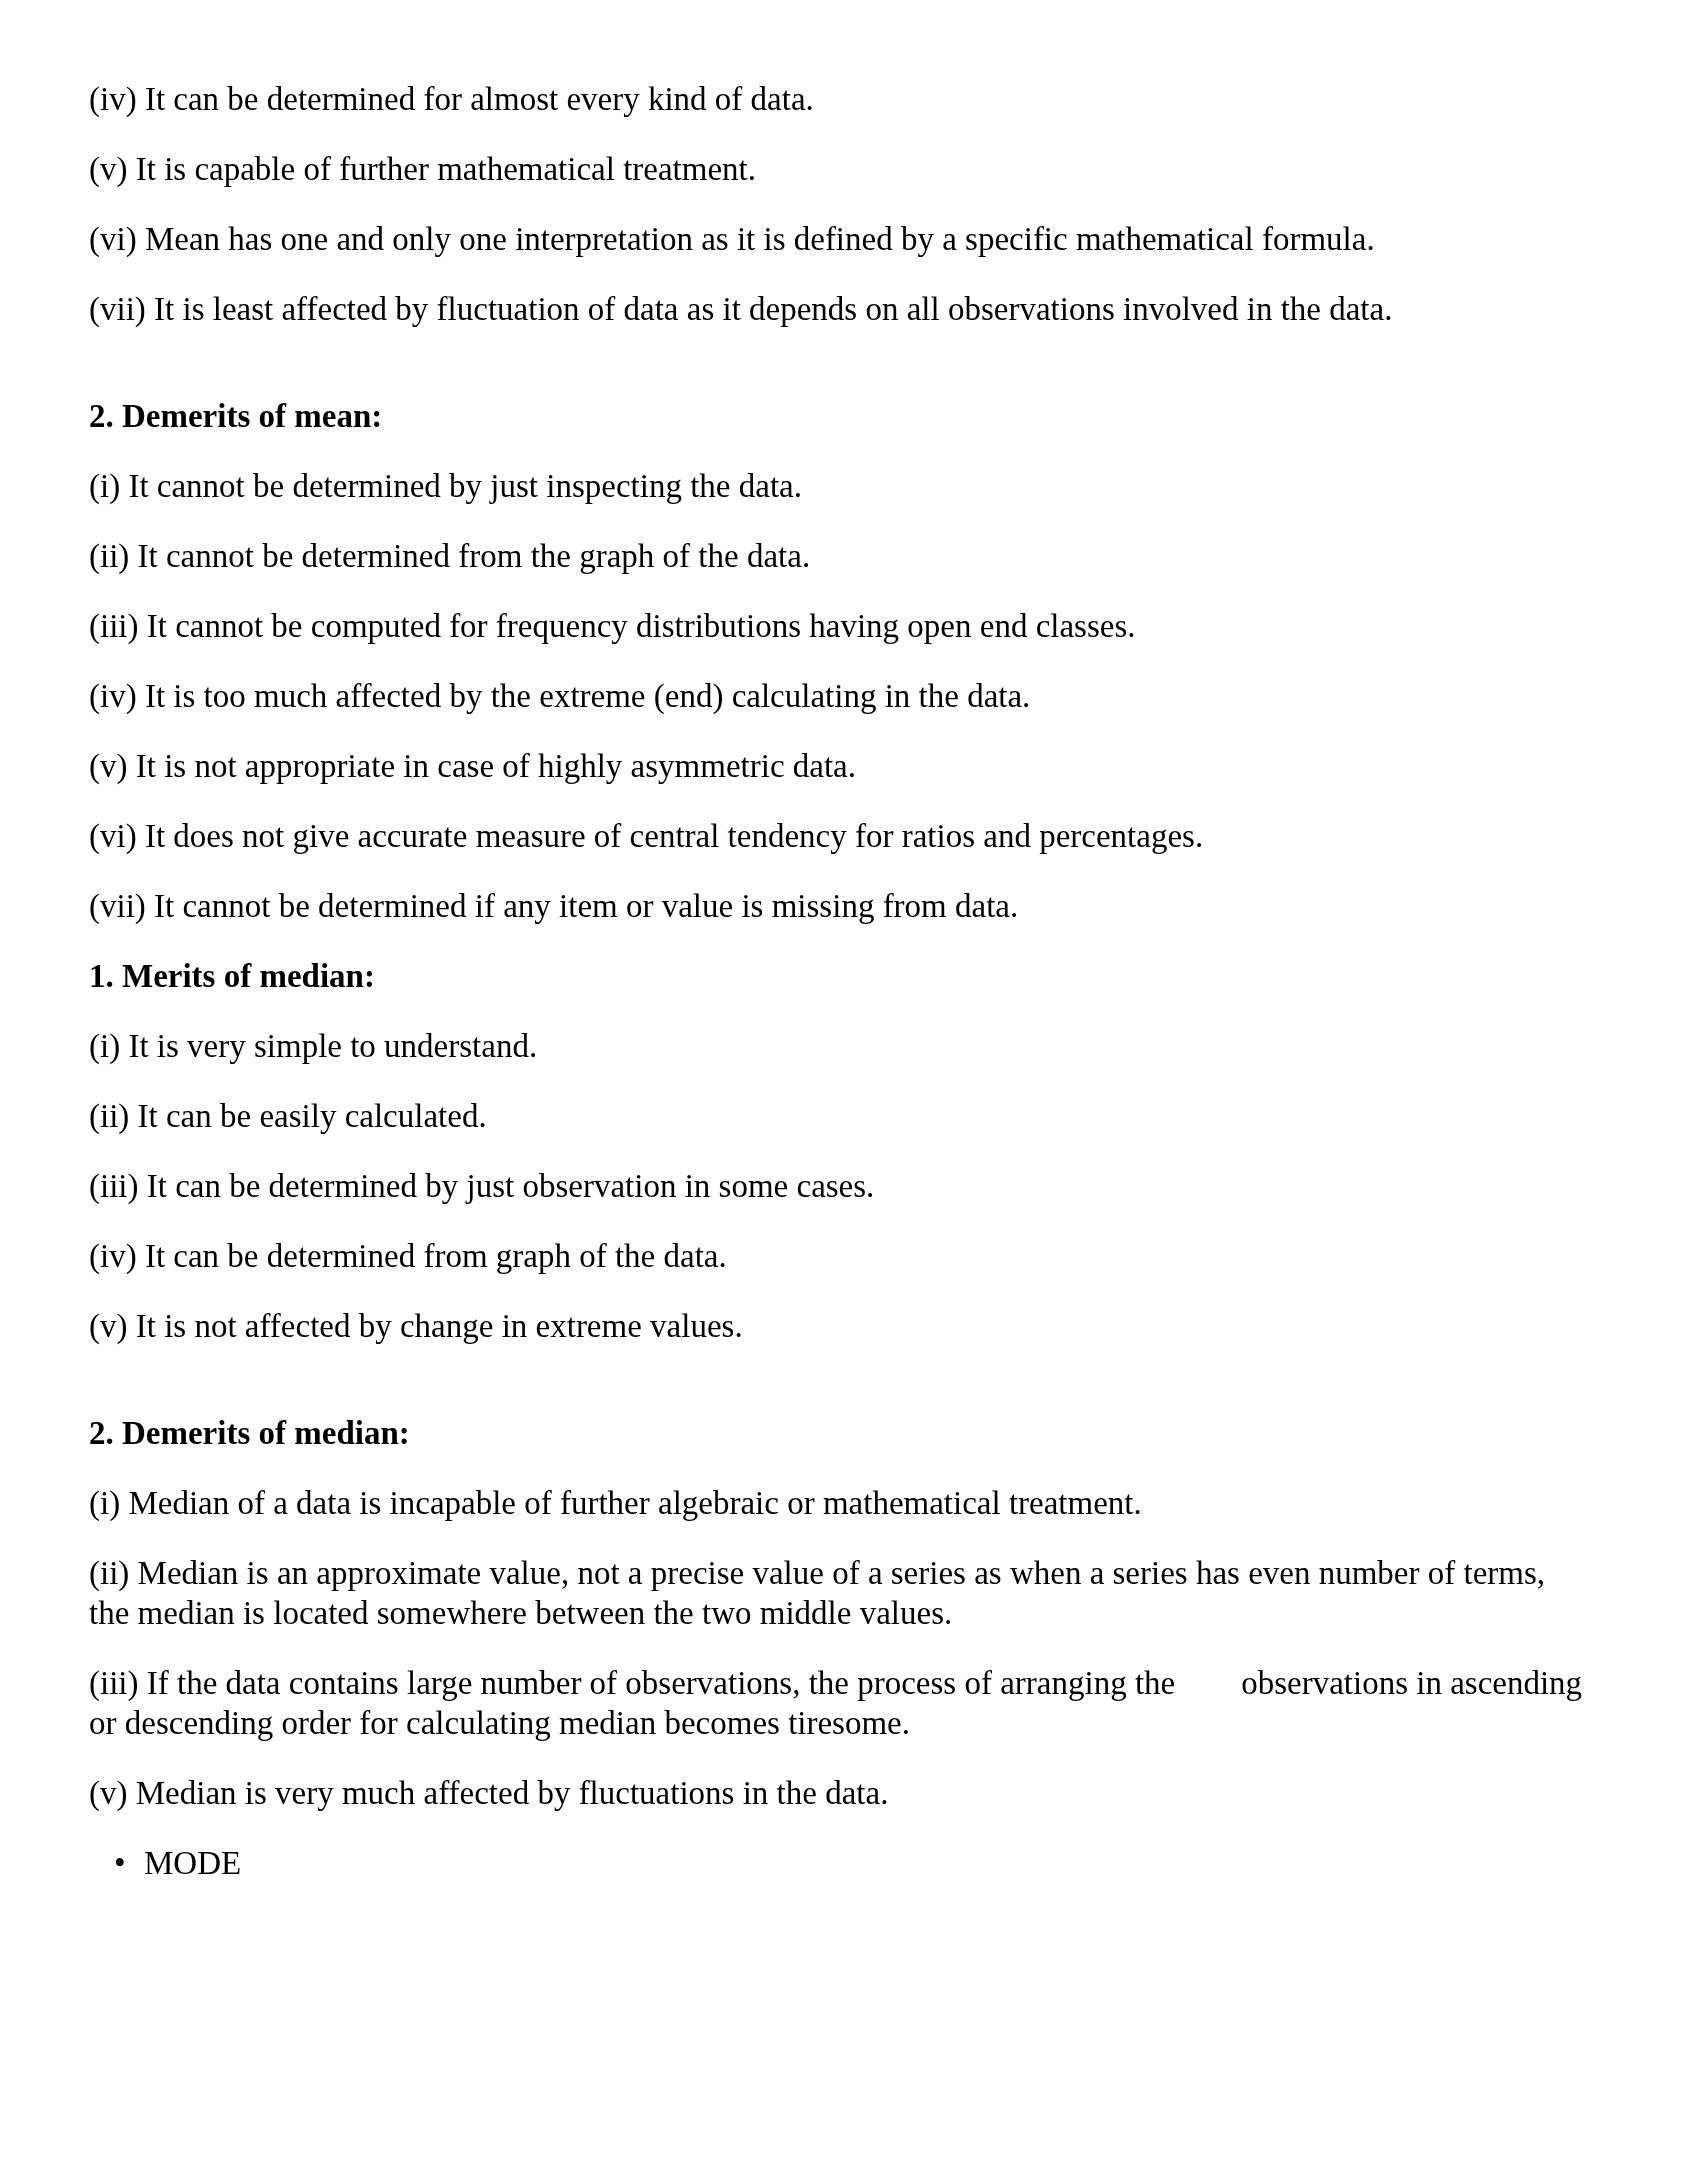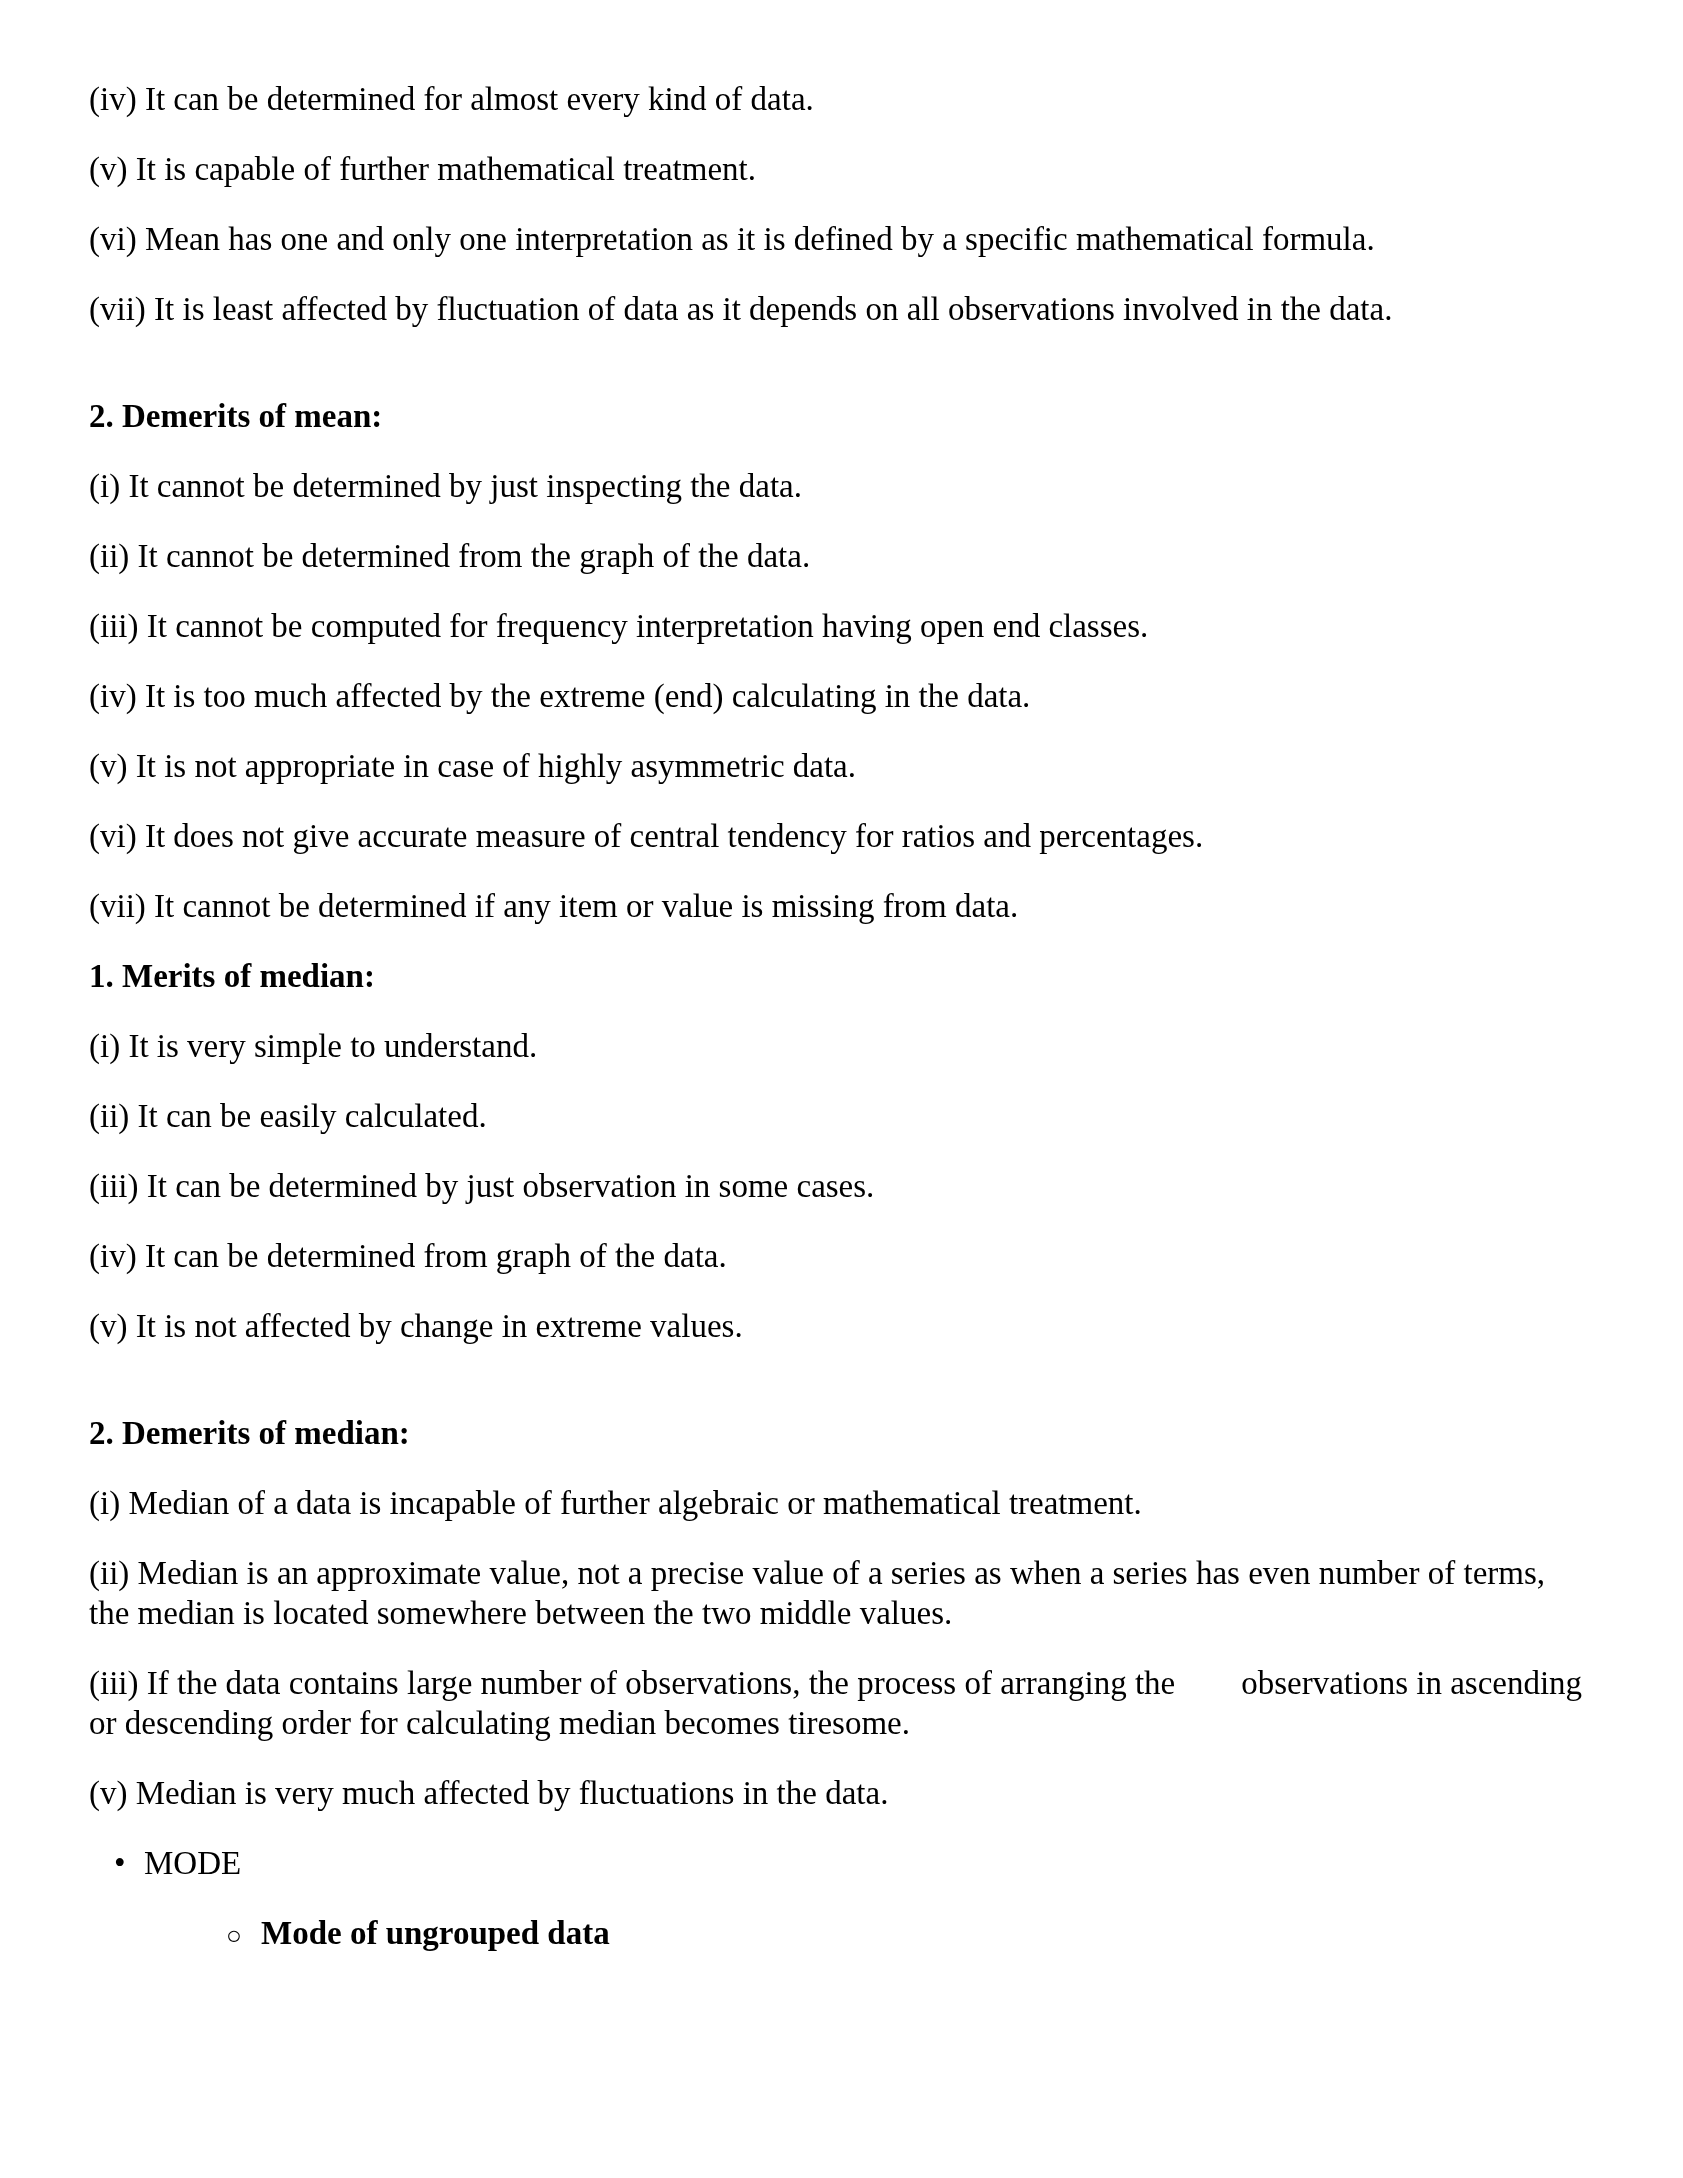--- a/index.html
+++ b/index.html
@@ -75,21 +75,21 @@
     <div class="block heading gap-before">
       <div class="line">2. Demerits of mean:</div>
     </div>
     <div class="block item">
       <div class="line">(i) It cannot be determined by just inspecting the data.</div>
     </div>
     <div class="block item">
       <div class="line">(ii) It cannot be determined from the graph of the data.</div>
     </div>
     <div class="block item">
-      <div class="line">(iii) It cannot be computed for frequency interpretation having open end classes.</div>
+      <div class="line">(iii) It cannot be computed for frequency distributions having open end classes.</div>
     </div>
     <div class="block item">
       <div class="line">(iv) It is too much affected by the extreme (end) calculating in the data.</div>
     </div>
     <div class="block item">
       <div class="line">(v) It is not appropriate in case of highly asymmetric data.</div>
     </div>
     <div class="block item">
       <div class="line">(vi) It does not give accurate measure of central tendency for ratios and percentages.</div>
     </div>
@@ -125,15 +125,14 @@
       <div class="line">the median is located somewhere between the two middle values.</div>
     </div>
     <div class="block item">
       <div class="line">(iii) If the data contains large number of observations, the process of arranging the&nbsp;&nbsp;&nbsp;&nbsp;&nbsp;&nbsp;&nbsp; observations in ascending</div>
       <div class="line">or descending order for calculating median becomes tiresome.</div>
     </div>
     <div class="block item">
       <div class="line">(v) Median is very much affected by fluctuations in the data.</div>
     </div>
     <div class="block bullet-l1"><span class="marker">•</span><span>MODE</span></div>
-    <div class="block bullet-l2"><span class="marker">○</span><span>Mode of ungrouped data</span></div>
   </div>
 
 
 </body></html>

